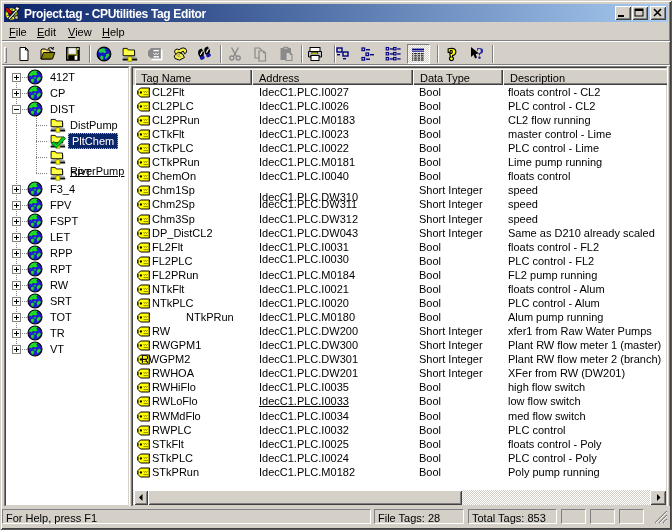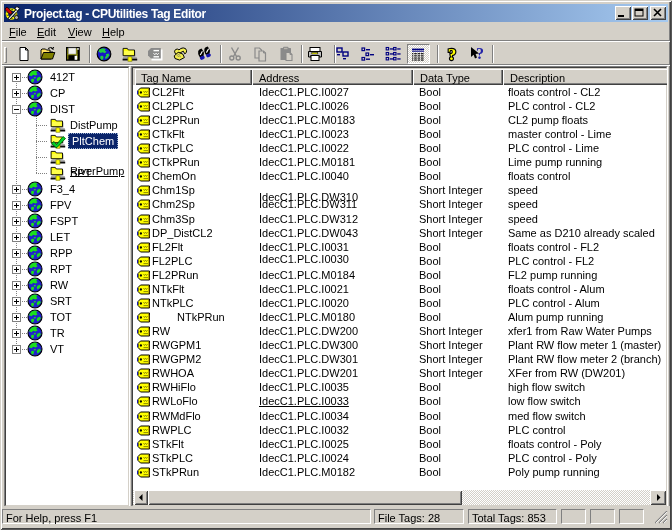--- a/index.html
+++ b/index.html
@@ -389,21 +389,21 @@
 <div class="ab t11" style="left:152px;top:99px;">CL2PLC</div>
 <div class="ab t11" style="left:259px;top:99px;">IdecC1.PLC.I0026</div>
 <div class="ab t11" style="left:419px;top:99px;">Bool</div>
 <div class="ab t11" style="left:508px;top:99px;">PLC control - CL2</div>
 <svg class="ab" style="left:137px;top:115px" width="14" height="11" viewBox="0 0 14 11">
     <use href="#tagicon"></use>
   </svg>
 <div class="ab t11" style="left:152px;top:113px;">CL2PRun</div>
 <div class="ab t11" style="left:259px;top:113px;">IdecC1.PLC.M0183</div>
 <div class="ab t11" style="left:419px;top:113px;">Bool</div>
-<div class="ab t11" style="left:508px;top:113px;">CL2 pump floats</div>
+<div class="ab t11" style="left:508px;top:113px;">CL2 flow running</div>
 <svg class="ab" style="left:137px;top:129px" width="14" height="11" viewBox="0 0 14 11">
     <use href="#tagicon"></use>
   </svg>
 <div class="ab t11" style="left:152px;top:127px;">CTkFlt</div>
 <div class="ab t11" style="left:259px;top:127px;">IdecC1.PLC.I0023</div>
 <div class="ab t11" style="left:419px;top:127px;">Bool</div>
 <div class="ab t11" style="left:508px;top:127px;">master control - Lime</div>
 <svg class="ab" style="left:137px;top:143px" width="14" height="11" viewBox="0 0 14 11">
     <use href="#tagicon"></use>
   </svg>
@@ -484,42 +484,42 @@
 <svg class="ab" style="left:137px;top:298px" width="14" height="11" viewBox="0 0 14 11">
     <use href="#tagicon"></use>
   </svg>
 <div class="ab t11" style="left:152px;top:296px;">NTkPLC</div>
 <div class="ab t11" style="left:259px;top:296px;">IdecC1.PLC.I0020</div>
 <div class="ab t11" style="left:419px;top:296px;">Bool</div>
 <div class="ab t11" style="left:508px;top:296px;">PLC control - Alum</div>
 <svg class="ab" style="left:137px;top:312px" width="14" height="11" viewBox="0 0 14 11">
     <use href="#tagicon"></use>
   </svg>
-<div class="ab t11" style="left:147px;top:310px;padding-left:30px;">NTkPRun</div>
+<div class="ab t11" style="left:156px;top:310px;padding-left:30px;">NTkPRun</div>
 <div class="ab t11" style="left:259px;top:310px;">IdecC1.PLC.M0180</div>
 <div class="ab t11" style="left:419px;top:310px;">Bool</div>
 <div class="ab t11" style="left:508px;top:310px;">Alum pump running</div>
 <svg class="ab" style="left:137px;top:326px" width="14" height="11" viewBox="0 0 14 11">
     <use href="#tagicon"></use>
   </svg>
 <div class="ab t11" style="left:152px;top:324px;">RW</div>
 <div class="ab t11" style="left:259px;top:324px;">IdecC1.PLC.DW200</div>
 <div class="ab t11" style="left:419px;top:324px;">Short Integer</div>
 <div class="ab t11" style="left:508px;top:324px;">xfer1 from Raw Water Pumps</div>
 <svg class="ab" style="left:137px;top:340px" width="14" height="11" viewBox="0 0 14 11">
     <use href="#tagicon"></use>
   </svg>
 <div class="ab t11" style="left:152px;top:338px;">RWGPM1</div>
 <div class="ab t11" style="left:259px;top:338px;">IdecC1.PLC.DW300</div>
 <div class="ab t11" style="left:419px;top:338px;">Short Integer</div>
 <div class="ab t11" style="left:508px;top:338px;">Plant RW flow meter 1 (master)</div>
 <svg class="ab" style="left:137px;top:354px" width="14" height="11" viewBox="0 0 14 11">
     <use href="#tagicon"></use>
   </svg>
-<div class="ab t11" style="left:152px;top:352px;">RWGPM2</div>
+<div class="ab t11" style="left:141px;top:352px;">RWGPM2</div>
 <div class="ab t11" style="left:259px;top:352px;">IdecC1.PLC.DW301</div>
 <div class="ab t11" style="left:419px;top:352px;">Short Integer</div>
 <div class="ab t11" style="left:508px;top:352px;">Plant RW flow meter 2 (branch)</div>
 <svg class="ab" style="left:137px;top:368px" width="14" height="11" viewBox="0 0 14 11">
     <use href="#tagicon"></use>
   </svg>
 <div class="ab t11" style="left:152px;top:366px;">RWHOA</div>
 <div class="ab t11" style="left:259px;top:366px;">IdecC1.PLC.DW201</div>
 <div class="ab t11" style="left:419px;top:366px;">Short Integer</div>
 <div class="ab t11" style="left:508px;top:366px;">XFer from RW (DW201)</div>

